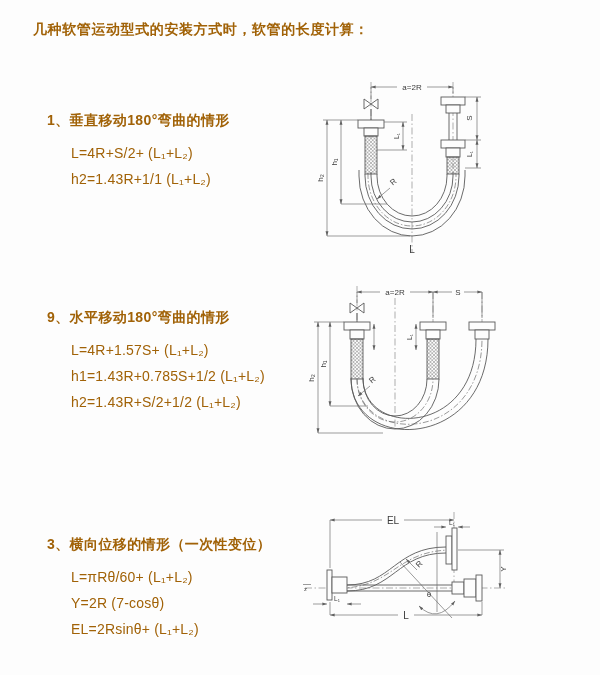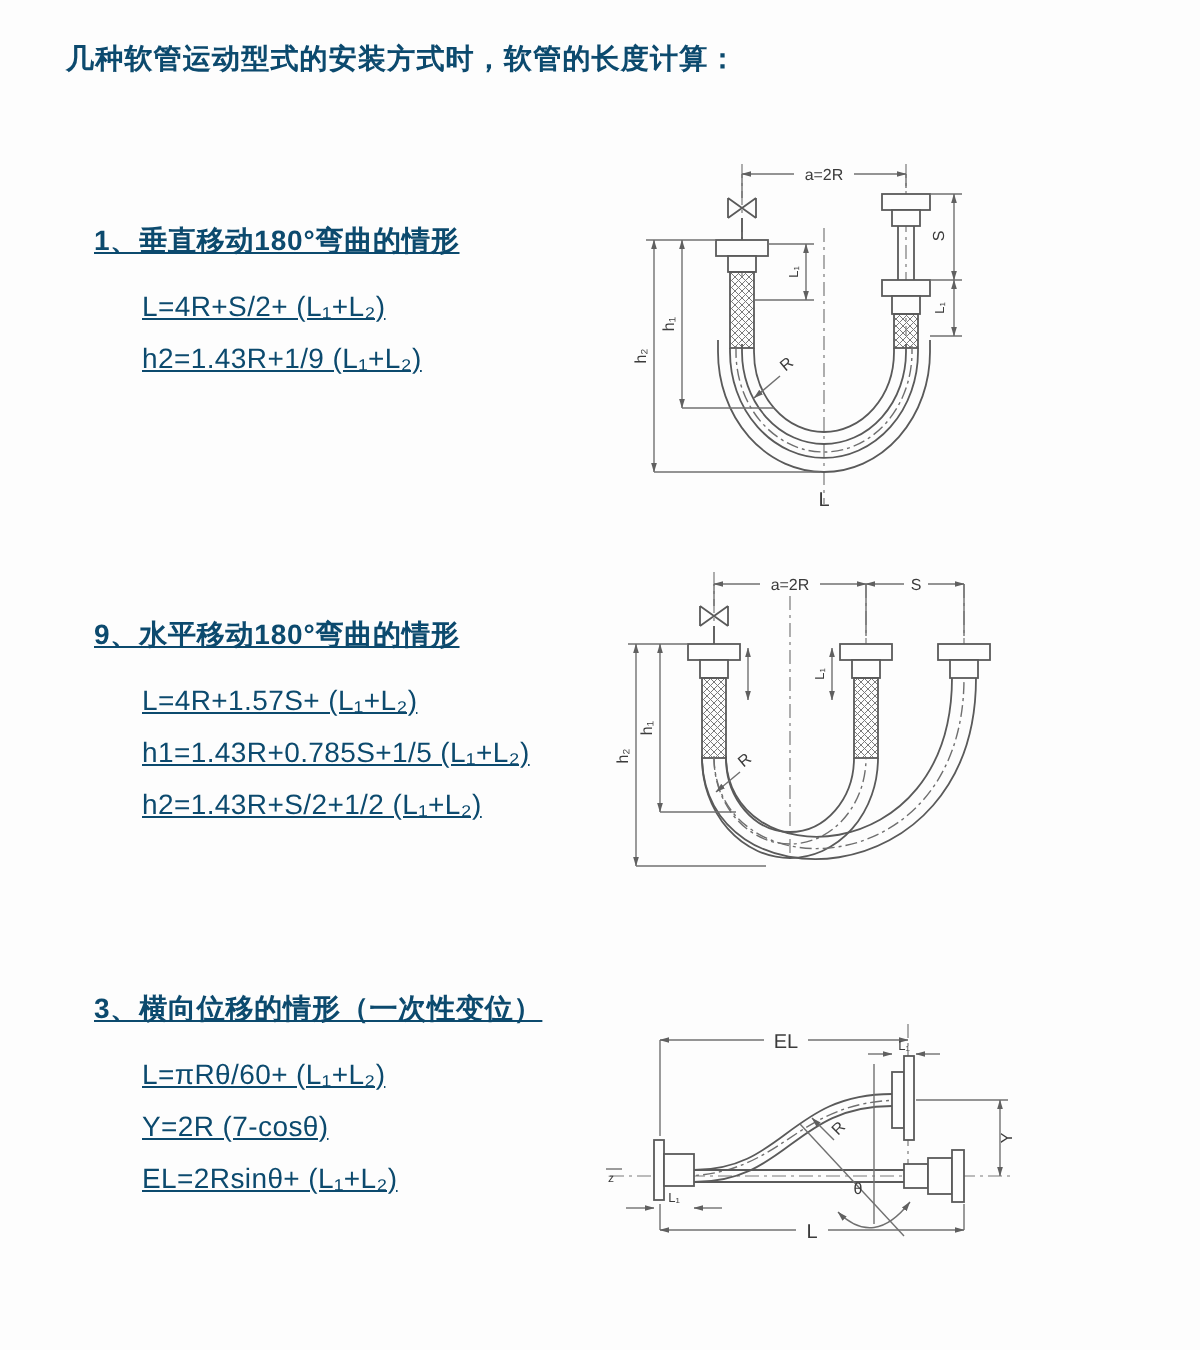--- a/index.html
+++ b/index.html
@@ -1,19 +1,19 @@
 <!DOCTYPE html>
 <html><head>
 <meta charset="utf-8">
 <style>
   html,body{margin:0;padding:0;background:#e8e8e8;}
   #page{position:relative;width:600px;height:675px;background:#fdfdfd;
-        font-family:"Liberation Sans","DejaVu Sans",sans-serif;color:#0c4a6e;overflow:hidden;}
+        font-family:"Liberation Sans","DejaVu Sans",sans-serif;color:#a16207;overflow:hidden;}
   .title{position:absolute;left:33px;top:21px;font-size:14px;font-weight:600;letter-spacing:.6px;}
-  .section{position:absolute;left:47px;text-decoration:underline;}
+  .section{position:absolute;left:47px;}
   .heading{font-size:14px;font-weight:600;letter-spacing:.4px;height:16px;}
   .formulas{margin:12px 0 0 24px;}
   .formula{height:26px;line-height:26px;font-size:14px;letter-spacing:.2px;}
   .diag{position:absolute;}
   svg .ol{stroke:#5a5a5a;stroke-width:.9;fill:none;}
   svg .fit{stroke:#5a5a5a;stroke-width:.9;fill:#fdfdfd;}
   svg .dim{stroke:#707070;stroke-width:.7;fill:none;}
   svg .cl{stroke:#7a7a7a;stroke-width:.6;fill:none;stroke-dasharray:7 2.5 1.5 2.5;}
   svg .cla{stroke:#6f6f6f;stroke-width:.7;fill:none;stroke-dasharray:6 2 1.5 2;}
   svg text{font-family:"Liberation Sans","DejaVu Sans",sans-serif;fill:#3b3b3b;}
@@ -26,34 +26,34 @@
 <body>
 
 <div id="page">
 
   <div class="title">几种软管运动型式的安装方式时，软管的长度计算：</div>
 
   <div class="section" style="top:112px">
     <div class="heading">1、垂直移动180°弯曲的情形</div>
     <div class="formulas">
       <div class="formula">L=4R+S/2+ (L₁+L₂)</div>
-      <div class="formula">h2=1.43R+1/9 (L₁+L₂)</div>
+      <div class="formula">h2=1.43R+1/1 (L₁+L₂)</div>
     </div>
   </div>
 
   <div class="section" style="top:309px">
     <div class="heading">9、水平移动180°弯曲的情形</div>
     <div class="formulas">
       <div class="formula">L=4R+1.57S+ (L₁+L₂)</div>
-      <div class="formula">h1=1.43R+0.785S+1/5 (L₁+L₂)</div>
+      <div class="formula">h1=1.43R+0.785S+1/2 (L₁+L₂)</div>
       <div class="formula">h2=1.43R+S/2+1/2 (L₁+L₂)</div>
     </div>
   </div>
 
-  <div class="section" style="top:496px">
+  <div class="section" style="top:536px">
     <div class="heading">3、横向位移的情形（一次性变位）</div>
     <div class="formulas">
       <div class="formula">L=πRθ/60+ (L₁+L₂)</div>
       <div class="formula">Y=2R (7-cosθ)</div>
       <div class="formula">EL=2Rsinθ+ (L₁+L₂)</div>
     </div>
   </div>
 
   <svg class="diag" style="left:315px;top:72px" width="285" height="192" viewBox="0 0 285 192">
     <defs>

